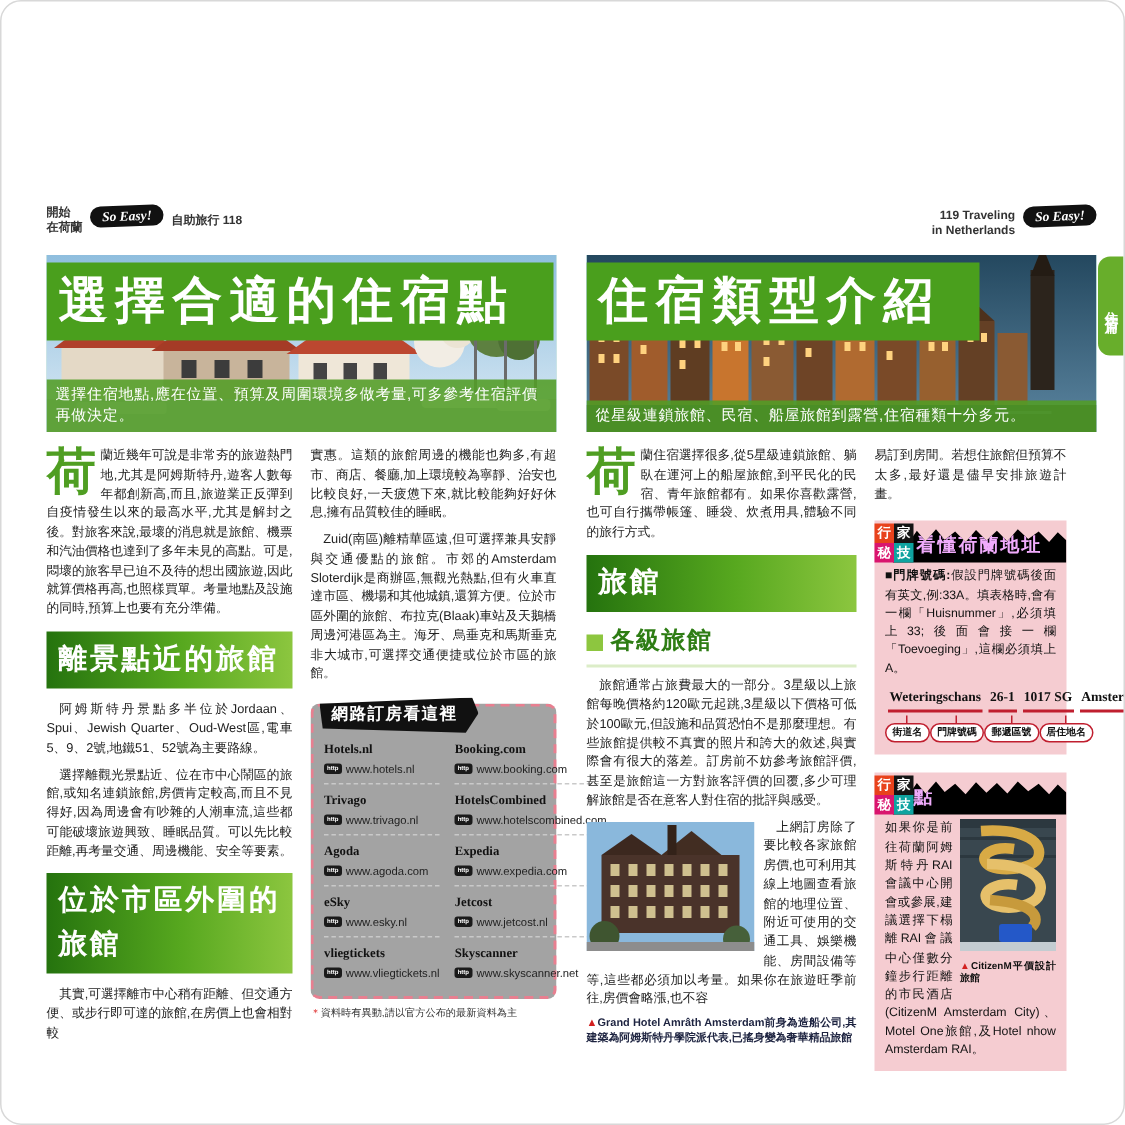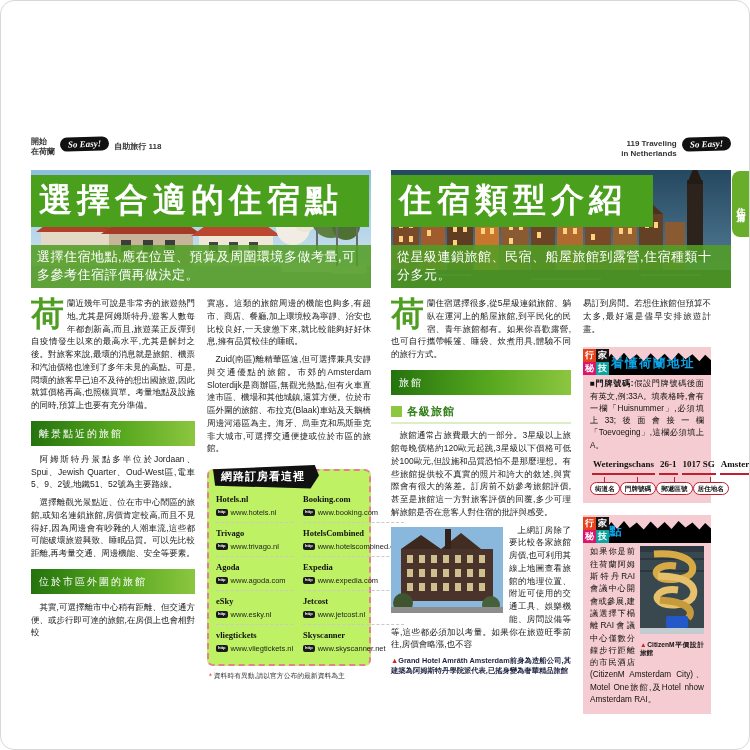--- a/index.html
+++ b/index.html
@@ -16,59 +16,59 @@
   .runhead-left-block { display:flex; flex-direction:column; font-size:8px; font-weight:bold; color:#333; line-height:1.3; }
   .soeasy-badge { background:#111; color:#fff; font-family:"Liberation Serif", serif; font-style:italic; font-weight:bold; font-size:9px; padding:2px 8px; border-radius:10px; white-space:nowrap; transform:rotate(-2deg); }
   .runhead-series { font-size:8px; color:#333; margin-top:4px; font-weight:bold; }
   .runhead-right { justify-content:flex-end; }
   .runhead-right-block { text-align:right; font-size:8px; font-weight:bold; color:#333; line-height:1.3; margin-top:2px; }
 
   
   .hero { position:relative; margin-top:7px; height:118px; overflow:hidden; background:#9cc; }
   .hero svg { display:block; }
   .hero-title { position:absolute; top:5px; left:0; background:#4a9f1d; color:#fff; font-weight:bold; font-size:33px; letter-spacing:5px; padding:3px 26px 4px 8px; white-space:nowrap; }
-  .hero-cap { position:absolute; left:0; right:0; bottom:0; background:rgba(82,157,38,0.88); color:#fff; font-size:13px; padding:3px 6px 4px; letter-spacing:0.5px; }
+  .hero-cap { position:absolute; left:0; right:0; bottom:0; background:rgba(82,157,38,0.88); color:#fff; font-size:10px; padding:3px 6px 4px; letter-spacing:0.5px; }
 
   
   .cols { display:flex; gap:12px; margin-top:9px; }
   .col { width:164px; font-size:8.5px; line-height:1.5; color:#222; text-align:justify; }
   .page-right .colA { width:180px; }
   .page-right .colB { width:128px; }
   .dropcap { float:left; font-size:33px; line-height:0.95; color:#4f9e22; font-weight:bold; margin:1px 3px 0 0; }
   p.body-p { margin-bottom:5px; }
   p.indent { text-indent:1em; }
 
-  .sec-bar { background:linear-gradient(90deg,#25730e 0%, #57a81f 55%, #8cc63f 100%); color:#fff; font-weight:normal; font-size:10px; letter-spacing:2px; padding:5px 8px 5px 8px; margin:9px 0 7px; }
+  .sec-bar { background:linear-gradient(90deg,#25730e 0%, #57a81f 55%, #8cc63f 100%); color:#fff; font-weight:bold; font-size:19px; letter-spacing:2px; padding:5px 8px 5px 8px; margin:9px 0 7px; }
   .sub-bar { display:flex; align-items:center; gap:5px; margin:8px 0 5px; border-bottom:2px solid #dcedc8; padding-bottom:3px; }
   .sub-sq { width:11px; height:11px; background:#8dc63f; }
-  .sub-txt { font-size:11px; font-weight:bold; color:#2e7d14; letter-spacing:1px; }
-
-  
-  .book-box { position:relative; border:2px dashed #e87f90; border-radius:6px; margin-top:14px; padding:18px 7px 6px; background:#bef264; }
+  .sub-txt { font-size:16px; font-weight:bold; color:#2e7d14; letter-spacing:1px; }
+
+  
+  .book-box { position:relative; border:2px dashed #e87f90; border-radius:6px; margin-top:14px; padding:18px 7px 6px; background:#a3a3a3; }
   .book-title { position:absolute; top:-6px; left:4px; background:#111; color:#fff; font-weight:bold; font-size:11px; letter-spacing:1px; padding:3px 14px 4px 8px; clip-path:polygon(0 18%, 96% 0, 100% 45%, 92% 100%, 2% 88%); }
   .sites { display:grid; grid-template-columns:1fr 1fr; column-gap:10px; }
   .site { padding:4px 0 4px; border-bottom:1px dashed #c9c9c9; }
   .site:nth-last-child(-n+2) { border-bottom:none; }
   .site-name { font-family:"Liberation Serif", serif; font-weight:bold; font-size:8.5px; color:#111; }
   .site-url { display:flex; align-items:center; gap:3px; font-size:7.5px; color:#222; margin-top:1px; }
   .web-icon { background:#1a1a1a; color:#fff; font-size:4px; line-height:1; padding:1.5px 2px; border-radius:2px; font-weight:bold; }
   .book-note { font-size:6.8px; color:#333; margin-top:5px; }
   .book-note .star { color:#d22; }
 
   
   .amrath { float:left; width:112px; height:86px; margin:3px 6px 2px 0; }
   .photo-cap { clear:both; font-size:7.3px; font-weight:bold; color:#1d2340; line-height:1.4; margin-top:3px; text-align:justify; }
   .photo-cap .tri, .cit-cap .tri { color:#d21f1f; }
 
   
   .tip { position:relative; background:#f5ccd1; margin-top:12px; padding:31px 7px 8px; }
   .tip-badge { position:absolute; top:2px; left:0; display:grid; grid-template-columns:13px 13px; z-index:2; }
   .tip-badge span { width:13px; height:13px; color:#fff; font-size:9px; font-weight:bold; display:flex; align-items:center; justify-content:center; }
   .bg-a { background:#e8421c; } .bg-b { background:#141414; } .bg-c { background:#d9156e; } .bg-d { background:#0fa3a0; }
-  .tip-banner { position:absolute; top:3px; left:12px; right:0; height:25px; background:#000; color:#0ea5e9; font-weight:bold; font-size:12.5px; letter-spacing:1.5px; display:flex; align-items:flex-end; justify-content:center; padding-bottom:3px;
+  .tip-banner { position:absolute; top:3px; left:12px; right:0; height:25px; background:#000; color:#f0abfc; font-weight:bold; font-size:12.5px; letter-spacing:1.5px; display:flex; align-items:flex-end; justify-content:center; padding-bottom:3px;
     clip-path:polygon(0 60%, 4% 28%, 9% 48%, 14% 14%, 19% 42%, 25% 10%, 30% 38%, 36% 16%, 42% 44%, 48% 12%, 54% 40%, 60% 14%, 66% 42%, 72% 10%, 78% 36%, 84% 16%, 90% 44%, 95% 18%, 100% 40%, 100% 100%, 0 100%); }
   .tip-body { font-size:8.2px; line-height:1.5; color:#111; text-align:justify; }
   .bullet { margin-bottom:3px; }
   .bullet b { font-weight:bold; }
   .addr { font-family:"Liberation Serif", serif; font-weight:bold; font-size:9px; color:#111; text-align:center; margin-top:6px; white-space:nowrap; }
   .addr span { display:inline-block; border-bottom:2px solid #c01f2f; padding:0 1px 1px; margin:0 2px; }
   .addr-labels { display:flex; justify-content:space-between; margin-top:2px; }
   .lbl-wrap { display:flex; flex-direction:column; align-items:center; flex:1; }
   .lbl-line { width:1px; height:5px; background:#c01f2f; }
   .lbl-pill { border:1px solid #c01f2f; border-radius:7px; background:#fff; font-size:6.6px; font-weight:bold; color:#111; padding:1px 4px; white-space:nowrap; }

